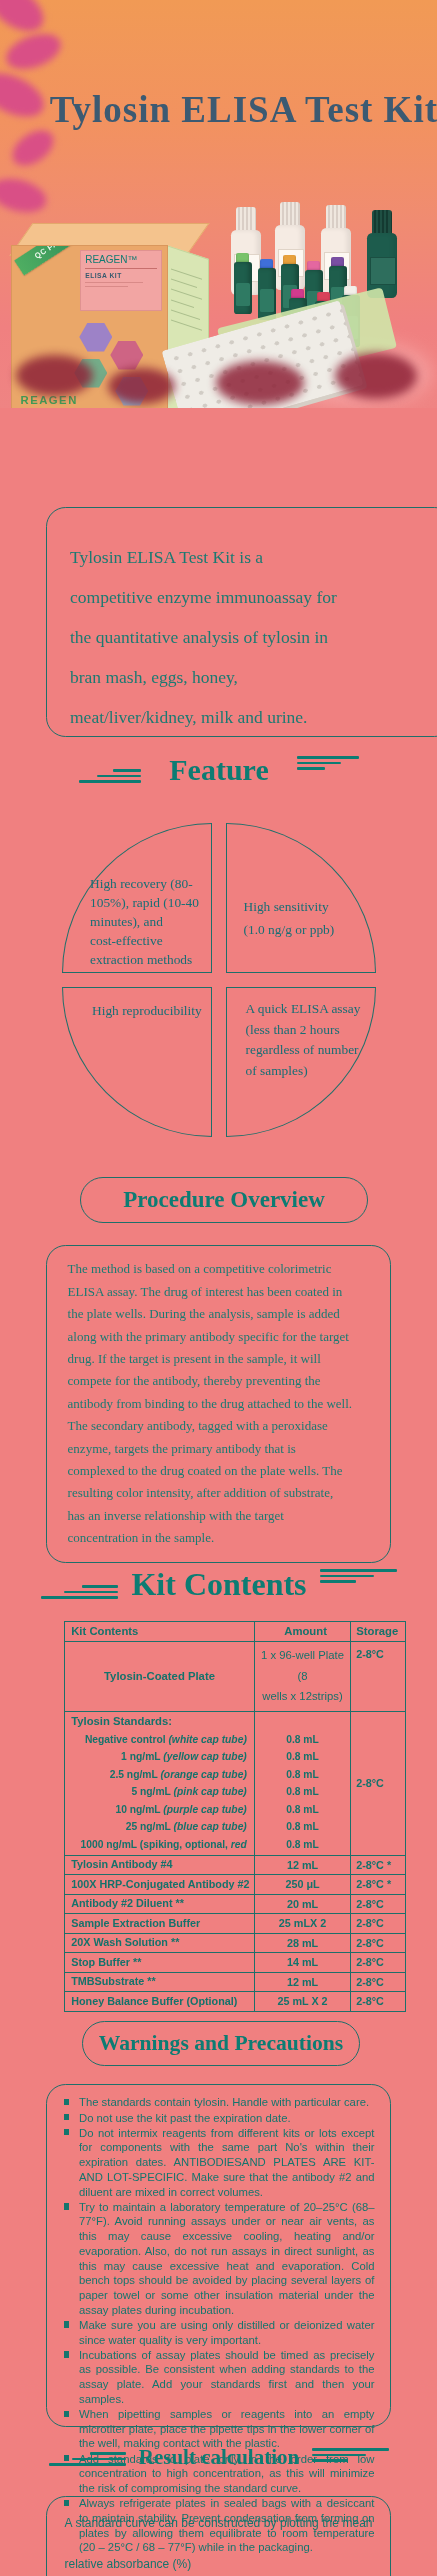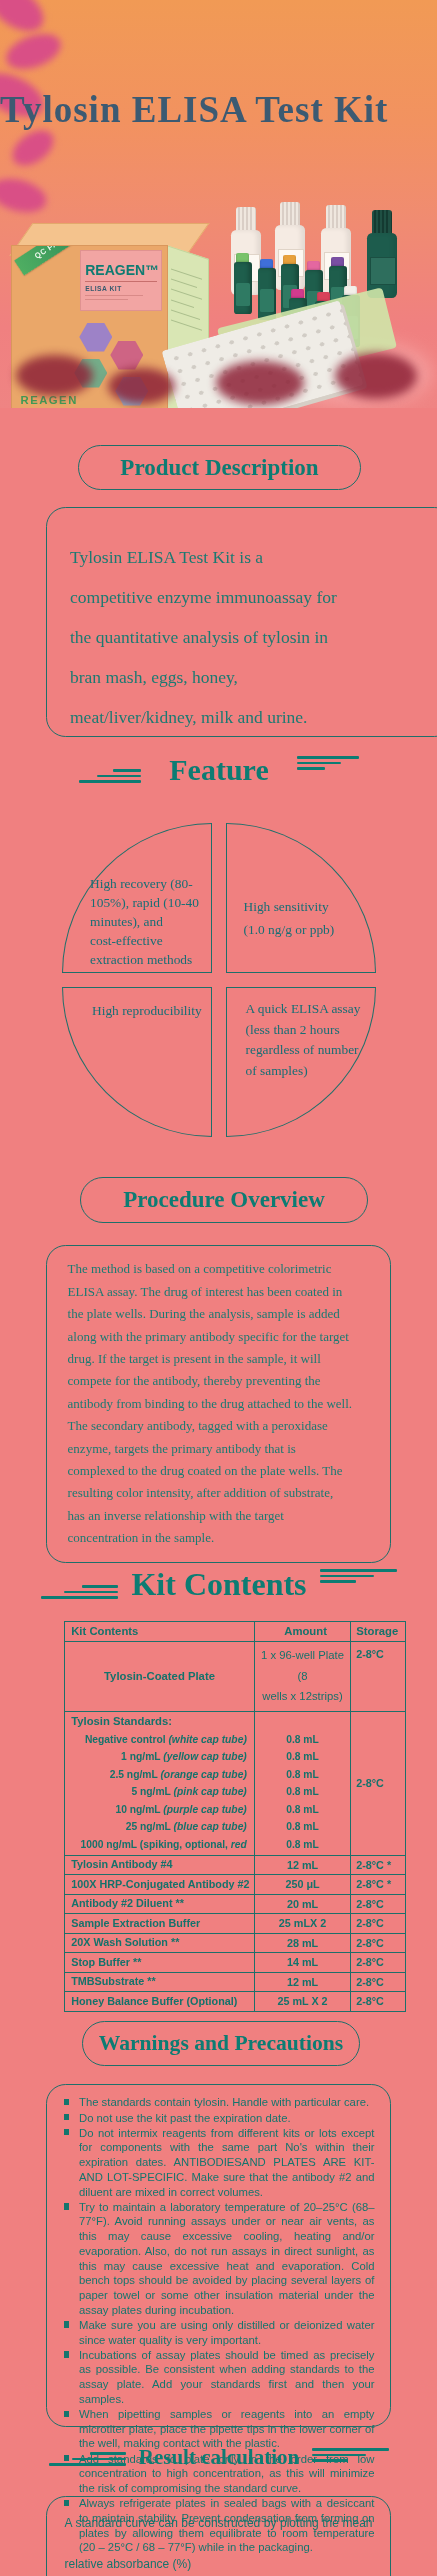--- a/index.html
+++ b/index.html
@@ -5,29 +5,29 @@
   html,body{margin:0;padding:0;background:#c9c9c9;}
   .page{position:relative;width:438px;height:3166px;margin:0 auto;background:#f08080;overflow:hidden;
         font-family:"Liberation Serif",serif;}
   
   .hero{position:absolute;left:0;top:0;width:438px;height:408px;overflow:hidden;
         background:linear-gradient(180deg,#f19a55 0%,#f29260 30%,#f08b72 55%,#f08080 80%,#ef8483 100%);}
   .blob{position:absolute;border-radius:50%;filter:blur(3.6px);}
   .leaf{background:#d94f86;}
   .mound{background:#8e2338;filter:blur(4.6px);opacity:.85;}
   .cloud{background:#f6a4a4;filter:blur(9.3px);opacity:.8;}
-  .hero-title{position:absolute;left:0;top:88px;width:100%;text-align:left;
+  .hero-title{position:absolute;left:0;top:88px;width:100%;text-align:right;
         font-size:37px;font-weight:bold;color:#3c5a72;letter-spacing:1px;margin:0;}
   
   .kit-box{position:absolute;left:11.3px;top:223px;width:196px;height:185px;}
   .box-top{position:absolute;left:9.3px;top:0;width:175px;height:31px;background:#f4c38d;transform:skewX(-35deg);border:0.5px solid #e3a86b;}
   .box-front{position:absolute;left:0;top:21.6px;width:155px;height:164px;background:#eaa769;border:0.5px solid #d9975c;overflow:hidden;}
   .box-side{position:absolute;left:155px;top:21.6px;width:41px;height:164px;background:#d9e6b4;transform:skewY(18deg);transform-origin:left top;border:0.5px solid #c3d49a;}
   .box-label{position:absolute;right:5.2px;top:4.1px;width:82px;height:61px;background:#f2a5a3;border:0.5px solid #e09290;padding:3.1px 4.1px;box-sizing:border-box;}
-  .label-brand{font-family:"Liberation Sans",sans-serif;font-weight:bold;font-size:14px;color:#0f7b72;margin-top:8px;}
+  .label-brand{font-family:"Liberation Sans",sans-serif;font-weight:normal;font-size:10px;color:#0f7b72;}
   .label-rule{height:1px;background:#c76f6d;margin:3.1px 0;}
   .label-product{font-family:"Liberation Sans",sans-serif;font-weight:bold;font-size:6.7px;color:#355a6e;letter-spacing:0.5px;}
   .label-small{height:1.5px;background:#d98a88;margin:2.6px 0;width:80%;}
   .ribbon{position:absolute;left:7.2px;top:13.4px;width:77px;height:17.5px;background:linear-gradient(90deg,#4fae62,#2e8b57);
           transform:rotate(-33deg);transform-origin:left center;color:#eef9ee;text-align:center;line-height:17.5px;
           font-family:"Liberation Sans",sans-serif;font-weight:bold;font-size:7.7px;letter-spacing:0.5px;box-shadow:0 0.5px 1.5px rgba(0,0,0,.25);}
   .hex{position:absolute;width:33px;height:29px;clip-path:polygon(25% 0,75% 0,100% 50%,75% 100%,25% 100%,0 50%);opacity:.85;}
   .box-bottom-brand{position:absolute;left:8.2px;bottom:4.1px;font-family:"Liberation Sans",sans-serif;font-weight:bold;
           font-size:11.3px;color:#3f9b55;letter-spacing:1.5px;}
   .sideline{position:absolute;left:4.1px;width:31px;height:1px;background:#9fb482;opacity:.8;}
@@ -222,23 +222,20 @@
       <div class="plate-pad"></div>
       <div class="microplate"></div>
     </div>
 
     <span class="blob mound" style="left:15.5px;top:355px;width:77px;height:41px;"></span>
     <span class="blob mound" style="left:108px;top:368px;width:67px;height:36px;"></span>
     <span class="blob mound" style="left:216px;top:361px;width:88px;height:44px;"></span>
     <span class="blob mound" style="left:335px;top:353px;width:82px;height:46px;"></span>
   </header>
 
-  <div class="pill" style="left:78px;top:445px;width:281px;height:43px;font-size:23px;">
-    <span>Product Description</span>
-  </div>
 
   <div class="obox" style="left:46px;top:507px;width:408px;height:230px;padding:29px 23px;">
     <div class="btext" style="font-size:17.5px;line-height:40px;">Tylosin ELISA Test Kit is a
 competitive enzyme immunoassay for
 the quantitative analysis of tylosin in
 bran mash, eggs, honey,
 meat/liver/kidney, milk and urine.</div>
   </div>
 
   <div class="heading" style="top:753px;font-size:30px;">

